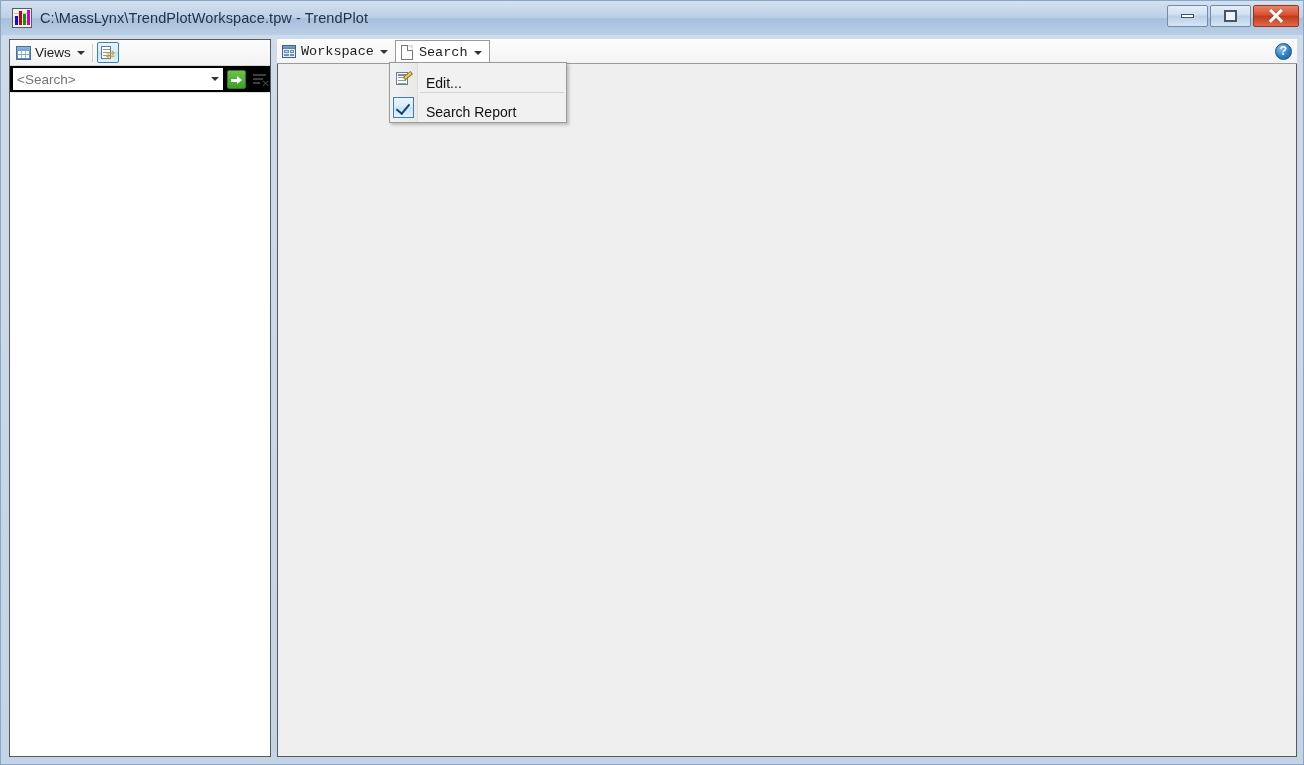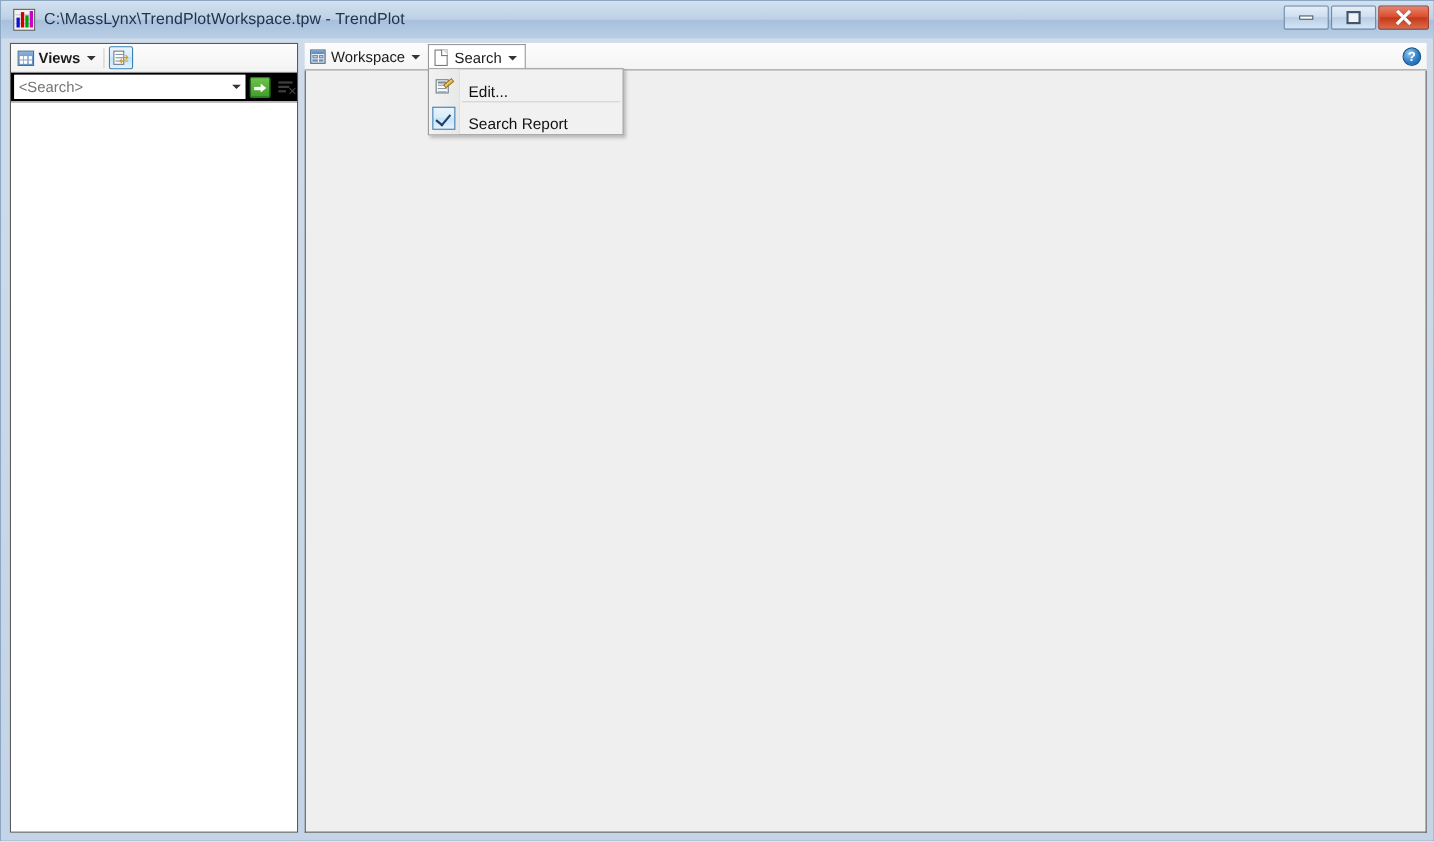--- a/index.html
+++ b/index.html
@@ -127,21 +127,20 @@
     align-items: center;
     background: linear-gradient(to bottom, #fcfcfc 0%, #f3f3f3 100%);
     border-bottom: 1px solid #d6d6d6;
     padding-left: 3px;
   }
   .tb-item {
     display: flex;
     align-items: center;
     height: 21px;
     padding: 0 3px;
-    font-weight: bold;
   }
   .icon-grid {
     width: 15px; height: 14px;
     background: linear-gradient(to bottom, #8fb4dc 0%, #6d9ccd 40%, #5f90c4 100%);
     border: 1px solid #4a6f96;
     box-sizing: border-box;
     position: relative;
     margin-right: 4px;
   }
   .icon-grid::before {
@@ -373,20 +372,21 @@
     position: absolute;
     right: -1px; top: -1px;
     width: 5px; height: 5px;
     background: linear-gradient(225deg, #dcdcdc 50%, #ffffff 50%);
     border-left: 1px solid #7a7a7a;
     border-bottom: 1px solid #7a7a7a;
   }
   .tab-label {
     font-size: 13.5px;
     color: #1c1c1c;
+    font-family: Liberation Mono, monospace;
   }
   #help-icon {
     position: absolute;
     right: 5px;
     top: 4px;
     width: 17px; height: 17px;
     border-radius: 50%;
     background: radial-gradient(circle at 35% 30%, #8fc4ee 0%, #2f7fc6 55%, #1b5e9c 100%);
     border: 1px solid #15548c;
     box-sizing: border-box;

